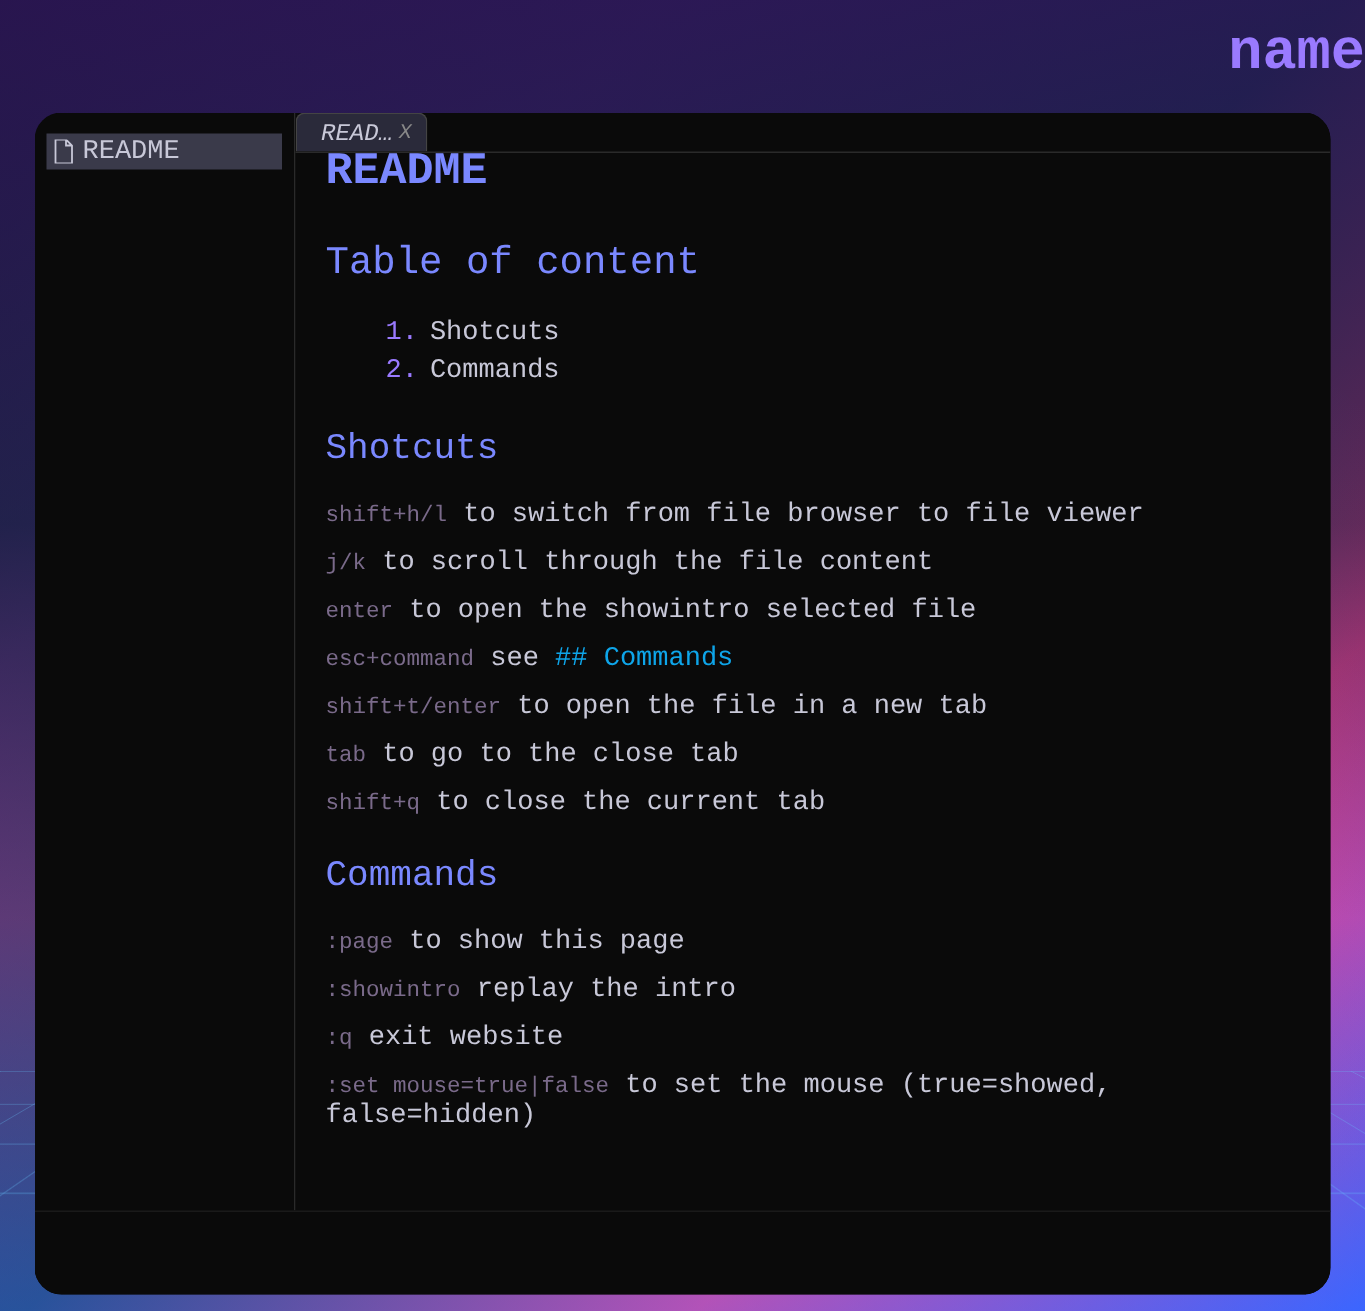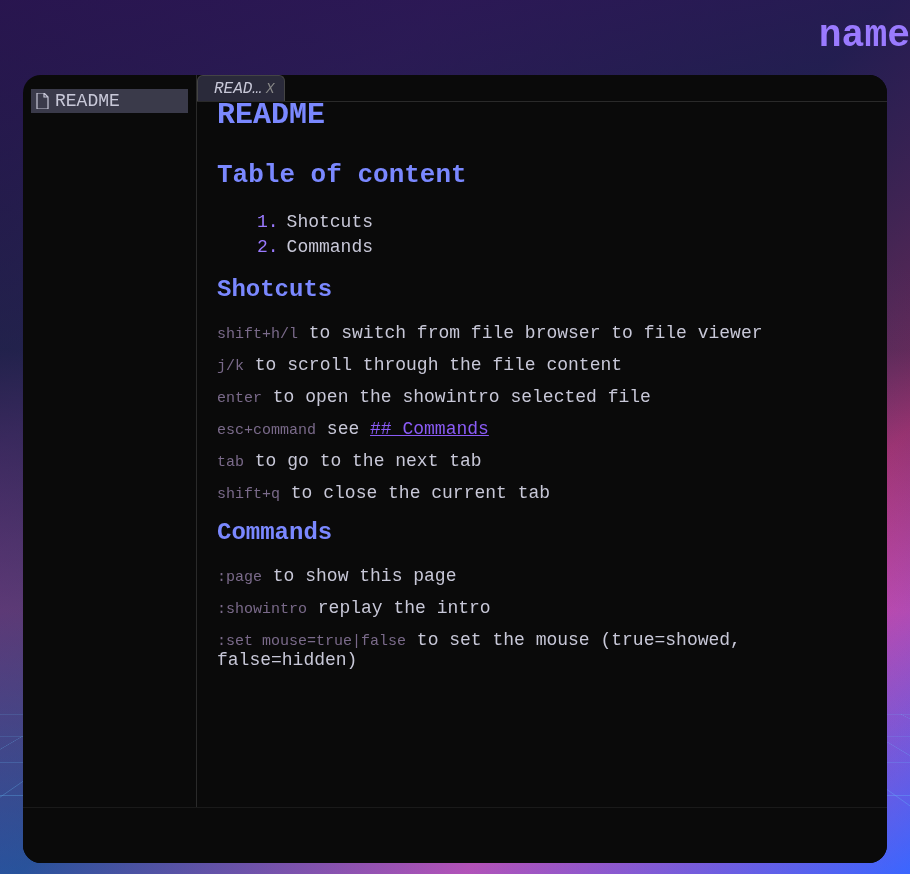--- a/index.html
+++ b/index.html
@@ -136,22 +136,22 @@
   color: #7a88ff;
   font-size: 30px;
   font-weight: bold;
   margin-bottom: 28px;
   margin-top: -18px;
 }
 
 .viewer h2 {
   color: #7a88ff;
   font-size: 26px;
-  font-weight: bold;
-  margin: 16px 0 20px 0;
+  font-weight: normal;
+  margin: 26px 0 20px 0;
 }
 
 .viewer h2.section {
   color: #7a88ff;
   font-size: 24px;
 }
 
 .toc {
   margin-left: 40px;
   margin-bottom: 14px;
@@ -177,22 +177,21 @@
   margin: 12px 0;
   color: #c8c8d8;
 }
 
 .kbd {
   color: #7a6a8a;
   font-size: 15px;
 }
 
 .link {
-  color: #8b5cf6;
-  text-decoration: underline;
+  color: #0ea5e9;
 }
 
 .footer-area {
   height: 56px;
   background: #0a0a0a;
   border-top: 1px solid #1a1a1a;
 }
 </style>
 </head>
 <body>
@@ -251,35 +250,41 @@
         <div class="shortcut-line">
           <span class="kbd">j/k</span><span> to scroll through the file content</span>
         </div>
         <div class="shortcut-line">
           <span class="kbd">enter</span><span> to open the showintro selected file</span>
         </div>
         <div class="shortcut-line">
           <span class="kbd">esc+command</span><span> see </span><span class="link">## Commands</span>
         </div>
         <div class="shortcut-line">
-          <span class="kbd">tab</span><span> to go to the next tab</span>
+          <span class="kbd">shift+t/enter</span><span> to open the file in a new tab</span>
+        </div>
+        <div class="shortcut-line">
+          <span class="kbd">tab</span><span> to go to the close tab</span>
         </div>
         <div class="shortcut-line">
           <span class="kbd">shift+q</span><span> to close the current tab</span>
         </div>
 
         <h2 class="section">Commands</h2>
 
         <div class="shortcut-line">
           <span class="kbd">:page</span><span> to show this page</span>
         </div>
         <div class="shortcut-line">
           <span class="kbd">:showintro</span><span> replay the intro</span>
         </div>
         <div class="shortcut-line">
+          <span class="kbd">:q</span><span> exit website</span>
+        </div>
+        <div class="shortcut-line">
           <span class="kbd">:set mouse=true|false</span><span> to set the mouse (true=showed, false=hidden)</span>
         </div>
 
       </div>
 
     </div>
 
   </div>
 
   <div class="footer-area"></div>

